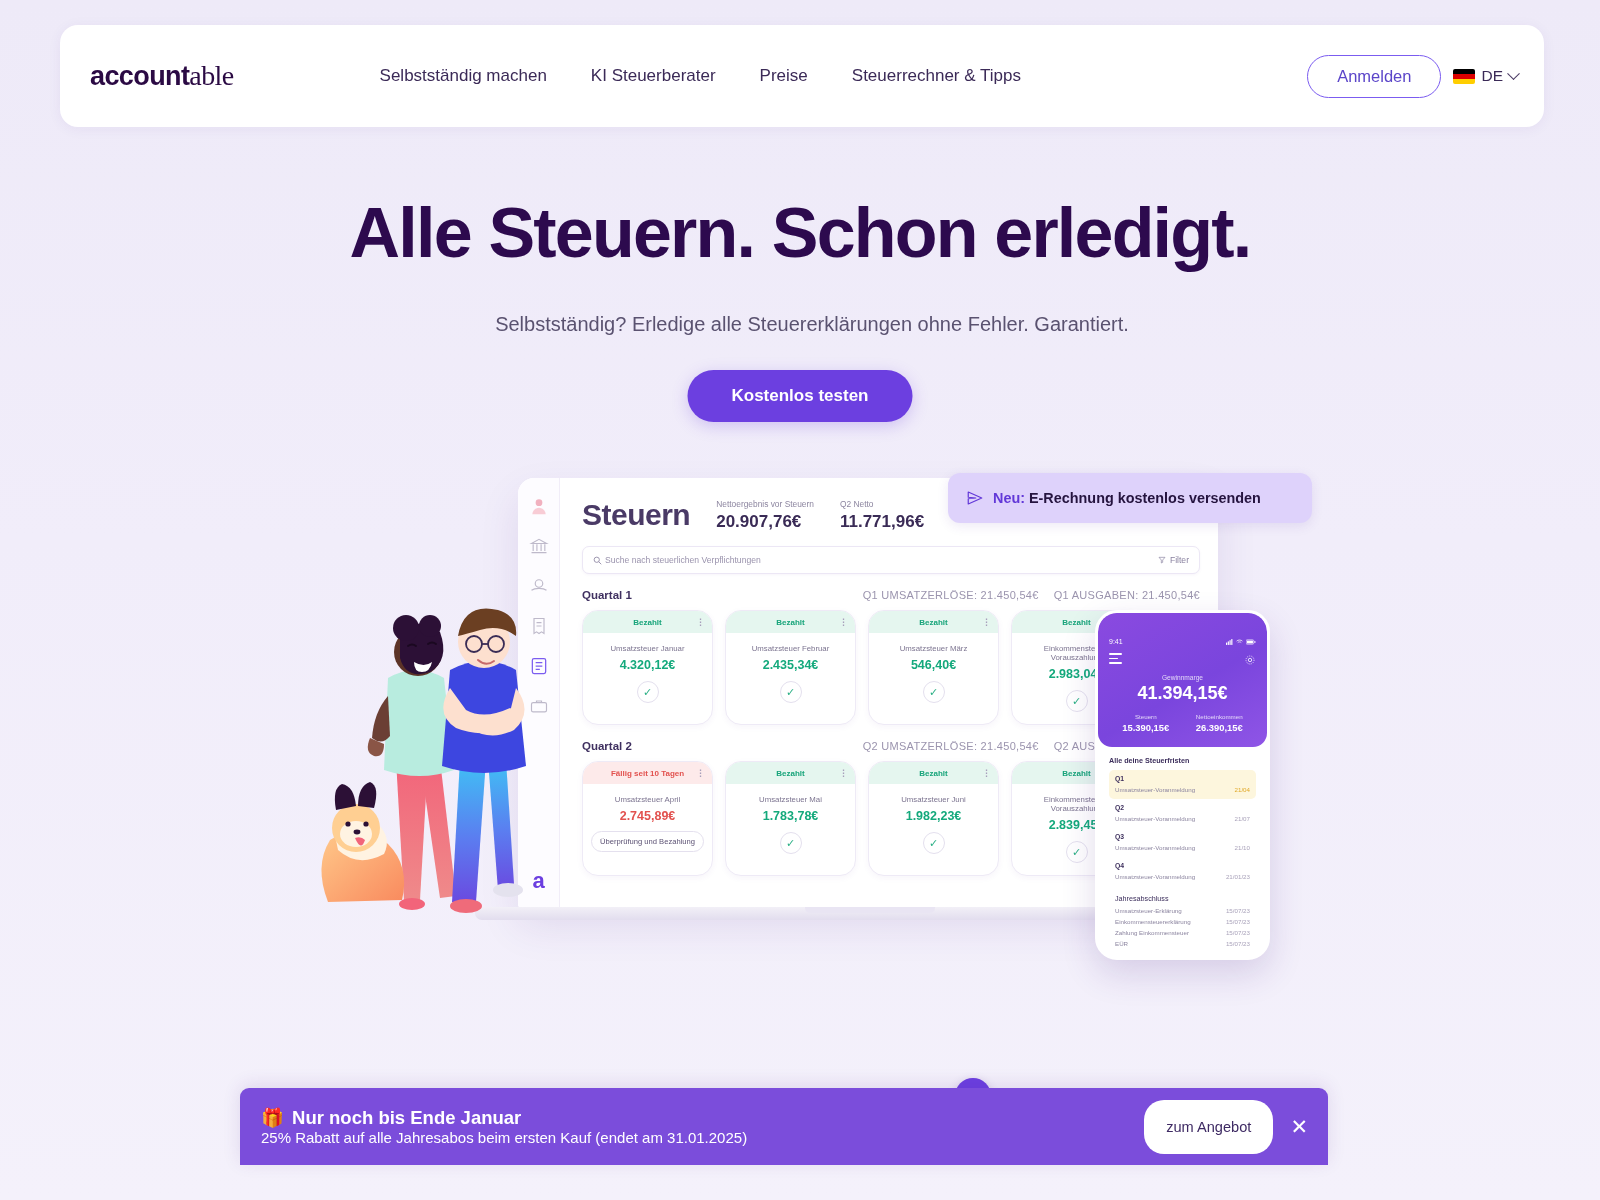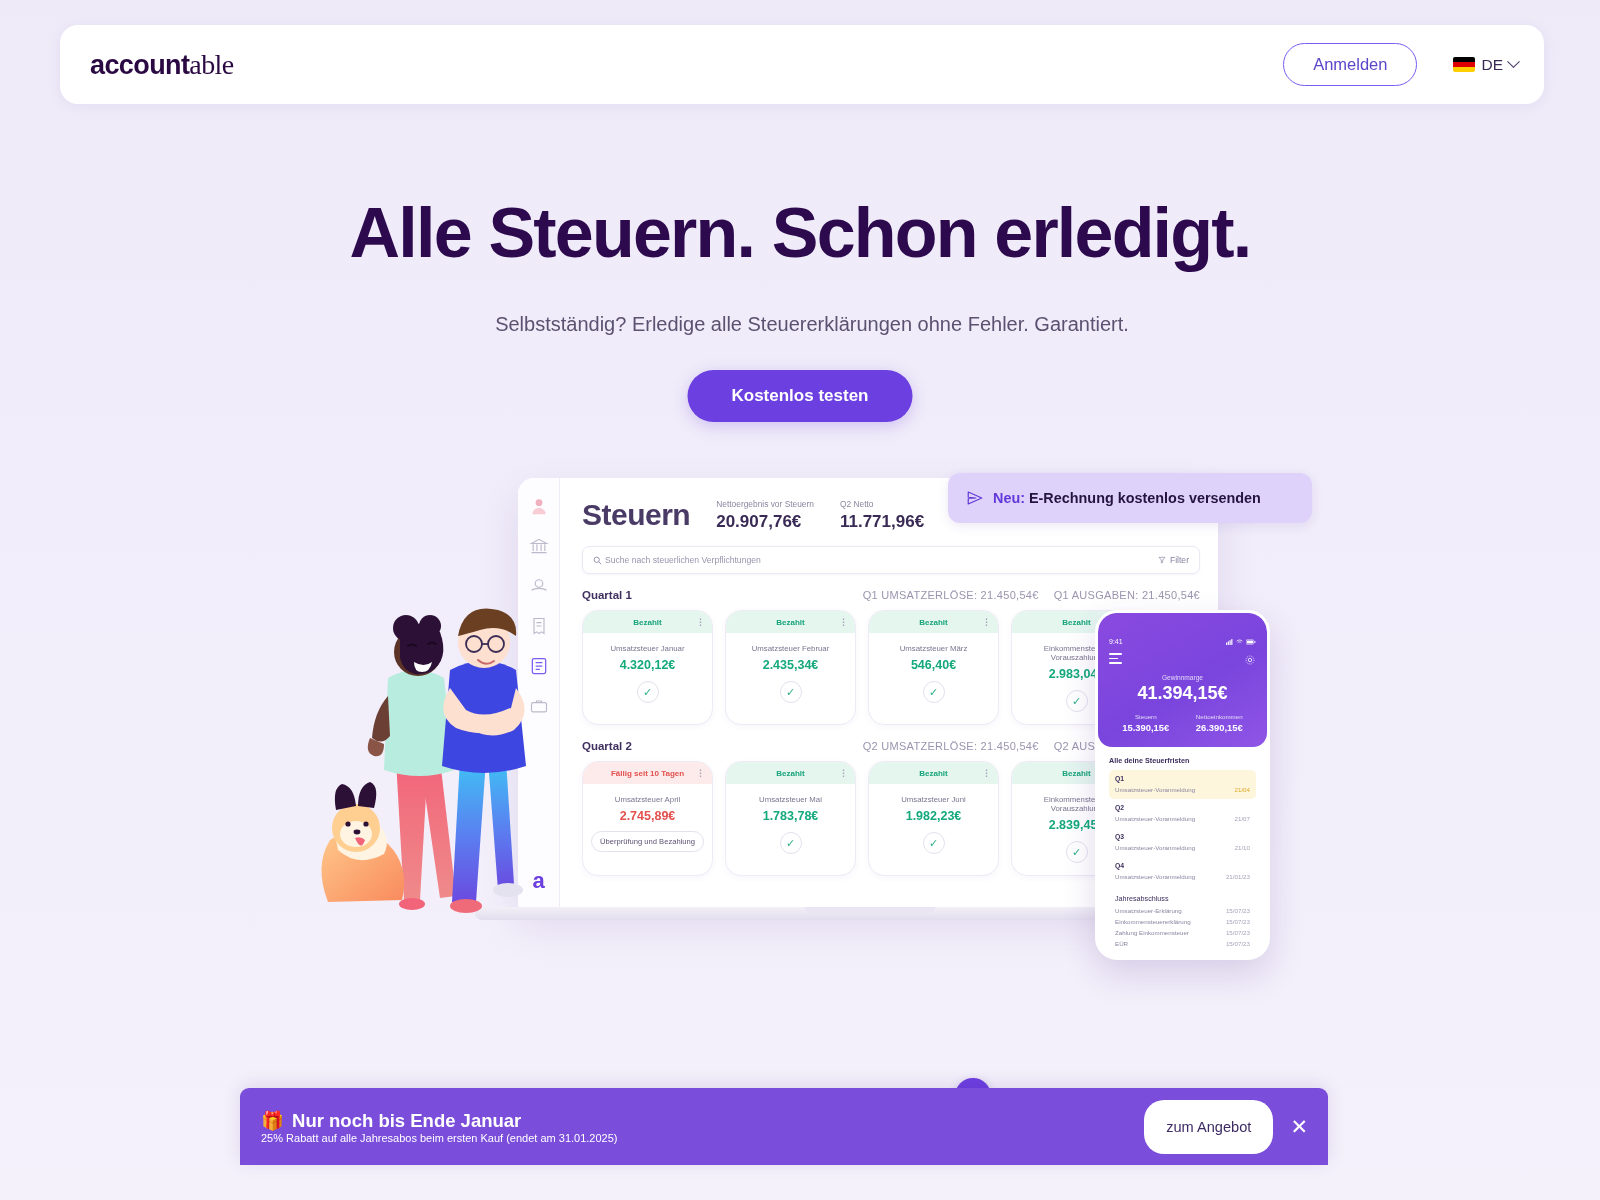--- a/index.html
+++ b/index.html
@@ -13,21 +13,21 @@
   .page {
     position: relative;
     width: 1600px; height: 1200px;
     background: linear-gradient(180deg,#eeeaf8 0%,#f1edfa 45%,#f4f1fb 100%);
     overflow: hidden;
   }
 
   
   .header {
     position: absolute; left: 60px; top: 25px;
-    width: 1484px; height: 79px;
+    width: 1484px; height: 102px;
     background: #ffffff;
     border-radius: 18px;
     box-shadow: 0 2px 14px rgba(75,35,130,.06);
     display: flex; align-items: center;
   }
   .logo {
     margin-left: 30px;
     font-size: 27px;
     color: #2b0a44;
     letter-spacing: -0.6px;
@@ -37,21 +37,21 @@
   .logo .t { font-family: "Liberation Serif", serif; font-weight: 400; font-size: 28px;}
   .nav {
     display: flex; align-items: center; gap: 44px;
     margin-left: 146px;
   }
   .nav a {
     font-size: 17px; color: #3b2a57; text-decoration: none; white-space: nowrap;
   }
   .hdr-right {
     margin-left: auto; margin-right: 26px;
-    display: flex; align-items: center; gap: 36px;
+    display: flex; align-items: center; gap: 12px;
   }
   .btn-login {
     border: 1.6px solid #7b5cf0;
     color: #5b45c9;
     background: #fff;
     border-radius: 22px;
     font-size: 16.5px;
     padding: 11px 29px;
     cursor: pointer;
     white-space: nowrap;
@@ -226,21 +226,21 @@
     position: absolute; left: 240px; top: 1088px;
     width: 1088px; height: 77px;
     background: #7b4ddb;
     border-radius: 9px 9px 0 0;
     display: flex; align-items: center;
     z-index: 60;
     box-shadow: 0 -3px 18px rgba(70,30,130,.12);
   }
   .bn-left { margin-left: 21px; color: #fff; }
   .bn-l1 { font-size: 18.5px; font-weight: 700; display: flex; align-items: center; gap: 8px; }
-  .bn-l2 { font-size: 11px; }
+  .bn-l2 { font-size: 15px; }
   .bn-right { margin-left: auto; margin-right: 20px; display: flex; align-items: center; gap: 17px; }
   .btn-offer {
     background: #fff; color: #3e2a63; border: none;
     border-radius: 20px; font-size: 14.6px; padding: 19px 22px; cursor: pointer;
     font-family: "Liberation Sans", sans-serif;
   }
   .btn-close { color: #fff; font-size: 21px; cursor: pointer; line-height: 1; background:none;border:none; font-family:"Liberation Sans",sans-serif;}
   .float-bubble {
     position: absolute; left: 955px; top: 1078px;
     width: 36px; height: 36px; border-radius: 50%;
@@ -252,20 +252,26 @@
 </head>
 <body>
 
 <div class="page">
 
   <div class="header">
     <div class="logo">
       <span class="b">account</span><span class="t">able</span>
     </div>
 
+    <nav class="nav">
+      <a href="#">Selbstständig machen</a>
+      <a href="#">KI Steuerberater</a>
+      <a href="#">Preise</a>
+      <a href="#">Steuerrechner &amp; Tipps</a>
+    </nav>
 
     <div class="hdr-right">
       <button class="btn-login">Anmelden</button>
       <div class="lang">
         <span class="flag">
             <i class="k"></i>
             <i class="r"></i>
             <i class="g"></i>
           </span>
         <span class="lang-code">DE</span>

